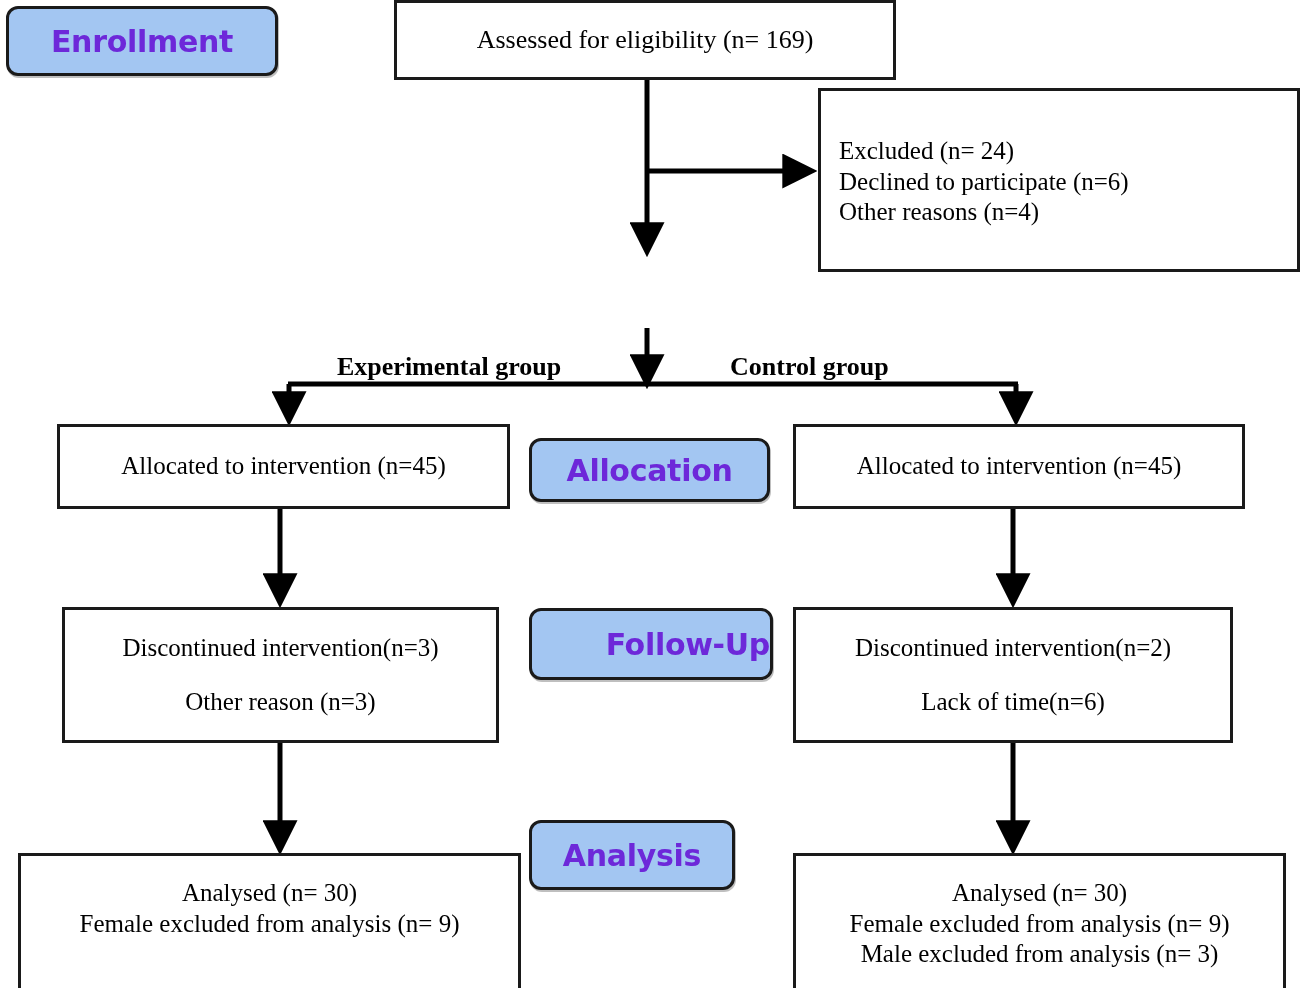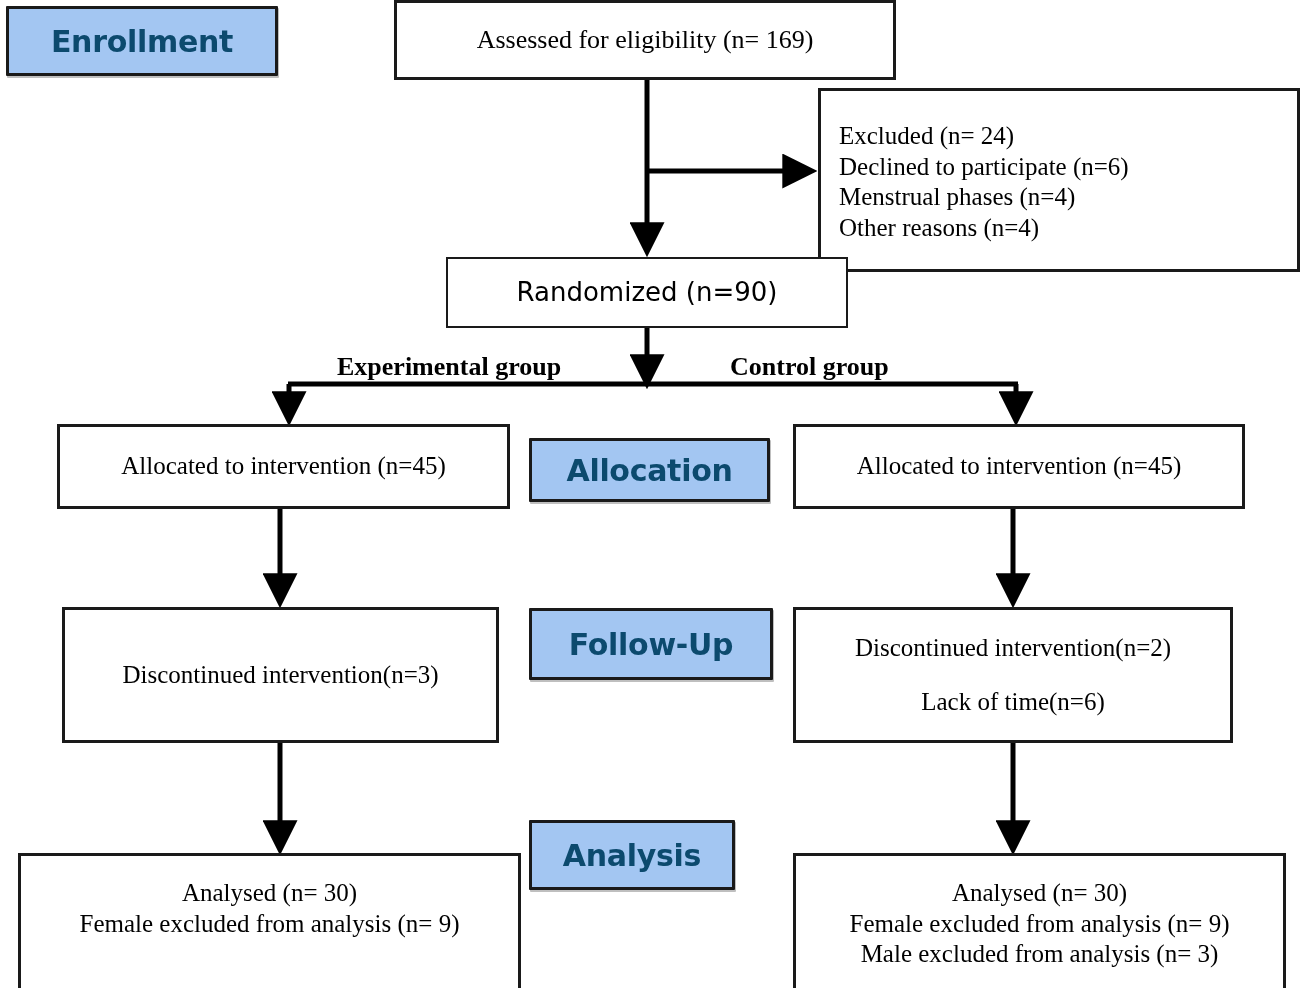--- a/index.html
+++ b/index.html
@@ -48,22 +48,22 @@
   }
   .box.top-text { justify-content: flex-start; }
   .box .line { display: block; white-space: nowrap; }
 
   
   .badge {
     position: absolute;
     box-sizing: border-box;
     background: #a3c6f2;
     border: 3px solid #1a1a1a;
-    border-radius: 1px;
-    color: #0c4a6e;
+    border-radius: 12px;
+    color: #6d28d9;
     font-family: "DejaVu Sans", "Liberation Sans", sans-serif;
     font-weight: bold;
     display: flex;
     align-items: center;
     justify-content: center;
     letter-spacing: -0.3px;
     z-index: 3;
     box-shadow: 1px 2px 0 rgba(0,0,0,0.25);
   }
 
@@ -72,21 +72,21 @@
     position: absolute;
     font-family: "Liberation Serif", "DejaVu Serif", serif;
     font-weight: bold;
     white-space: nowrap;
     z-index: 3;
   }
 
   
   #badge-enrollment { left: 6px;   top: 6px;   width: 272px; height: 70px;  font-size: 30px; }
   #badge-allocation { left: 529px; top: 438px; width: 241px; height: 64px;  font-size: 30px; }
-  #badge-followup   { left: 529px; top: 608px; width: 244px; height: 72px;  font-size: 30px; }
+  #badge-followup   { left: 529px; top: 608px; width: 244px; height: 72px;  font-size: 30px; justify-content: flex-end; }
   #badge-analysis   { left: 529px; top: 820px; width: 206px; height: 70px;  font-size: 30px; }
 
   #box-assessed   { left: 394px; top: 0px;   width: 502px; height: 80px;  font-size: 26px; }
   #box-excluded   { left: 818px; top: 88px;  width: 482px; height: 184px; font-size: 25px;
                     padding: 10px 0 6px 18px; justify-content: center; }
   #box-randomized { left: 446px; top: 257px; width: 402px; height: 71px;  font-size: 26px;
                     font-family: "DejaVu Sans", "Liberation Sans", sans-serif; }
 
   #box-alloc-left  { left: 57px;  top: 424px; width: 453px; height: 85px;  font-size: 25px; }
   #box-alloc-right { left: 793px; top: 424px; width: 452px; height: 85px;  font-size: 25px; }
@@ -153,46 +153,43 @@
     <span>Analysis</span>
   </div>
 
   <div class="box" id="box-assessed">
     <span class="line">Assessed for eligibility (n= 169)</span>
   </div>
 
   <div class="box left-text" id="box-excluded">
     <span class="line">Excluded (n= 24)</span>
     <span class="line">Declined to participate (n=6)</span>
-    <span class="line">Menstrual phases (n=4)</span>
     <span class="line">Other reasons (n=4)</span>
   </div>
 
-  <div class="box thin" id="box-randomized">
-    <span class="line">Randomized (n=90)</span>
-  </div>
 
   <div class="branch-label" id="label-experimental">
     <span>Experimental group</span>
   </div>
 
   <div class="branch-label" id="label-control">
     <span>Control group</span>
   </div>
 
   <div class="box" id="box-alloc-left">
     <span class="line">Allocated to intervention (n=45)</span>
   </div>
 
   <div class="box" id="box-alloc-right">
     <span class="line">Allocated to intervention (n=45)</span>
   </div>
 
   <div class="box" id="box-follow-left">
     <span class="line">Discontinued intervention(n=3)</span>
+    <span class="line">Other reason (n=3)</span>
   </div>
 
   <div class="box" id="box-follow-right">
     <span class="line">Discontinued intervention(n=2)</span>
     <span class="line">Lack of time(n=6)</span>
   </div>
 
   <div class="box top-text" id="box-analysis-left">
     <span class="line">Analysed (n= 30)</span>
     <span class="line">Female excluded from analysis (n= 9)</span>

